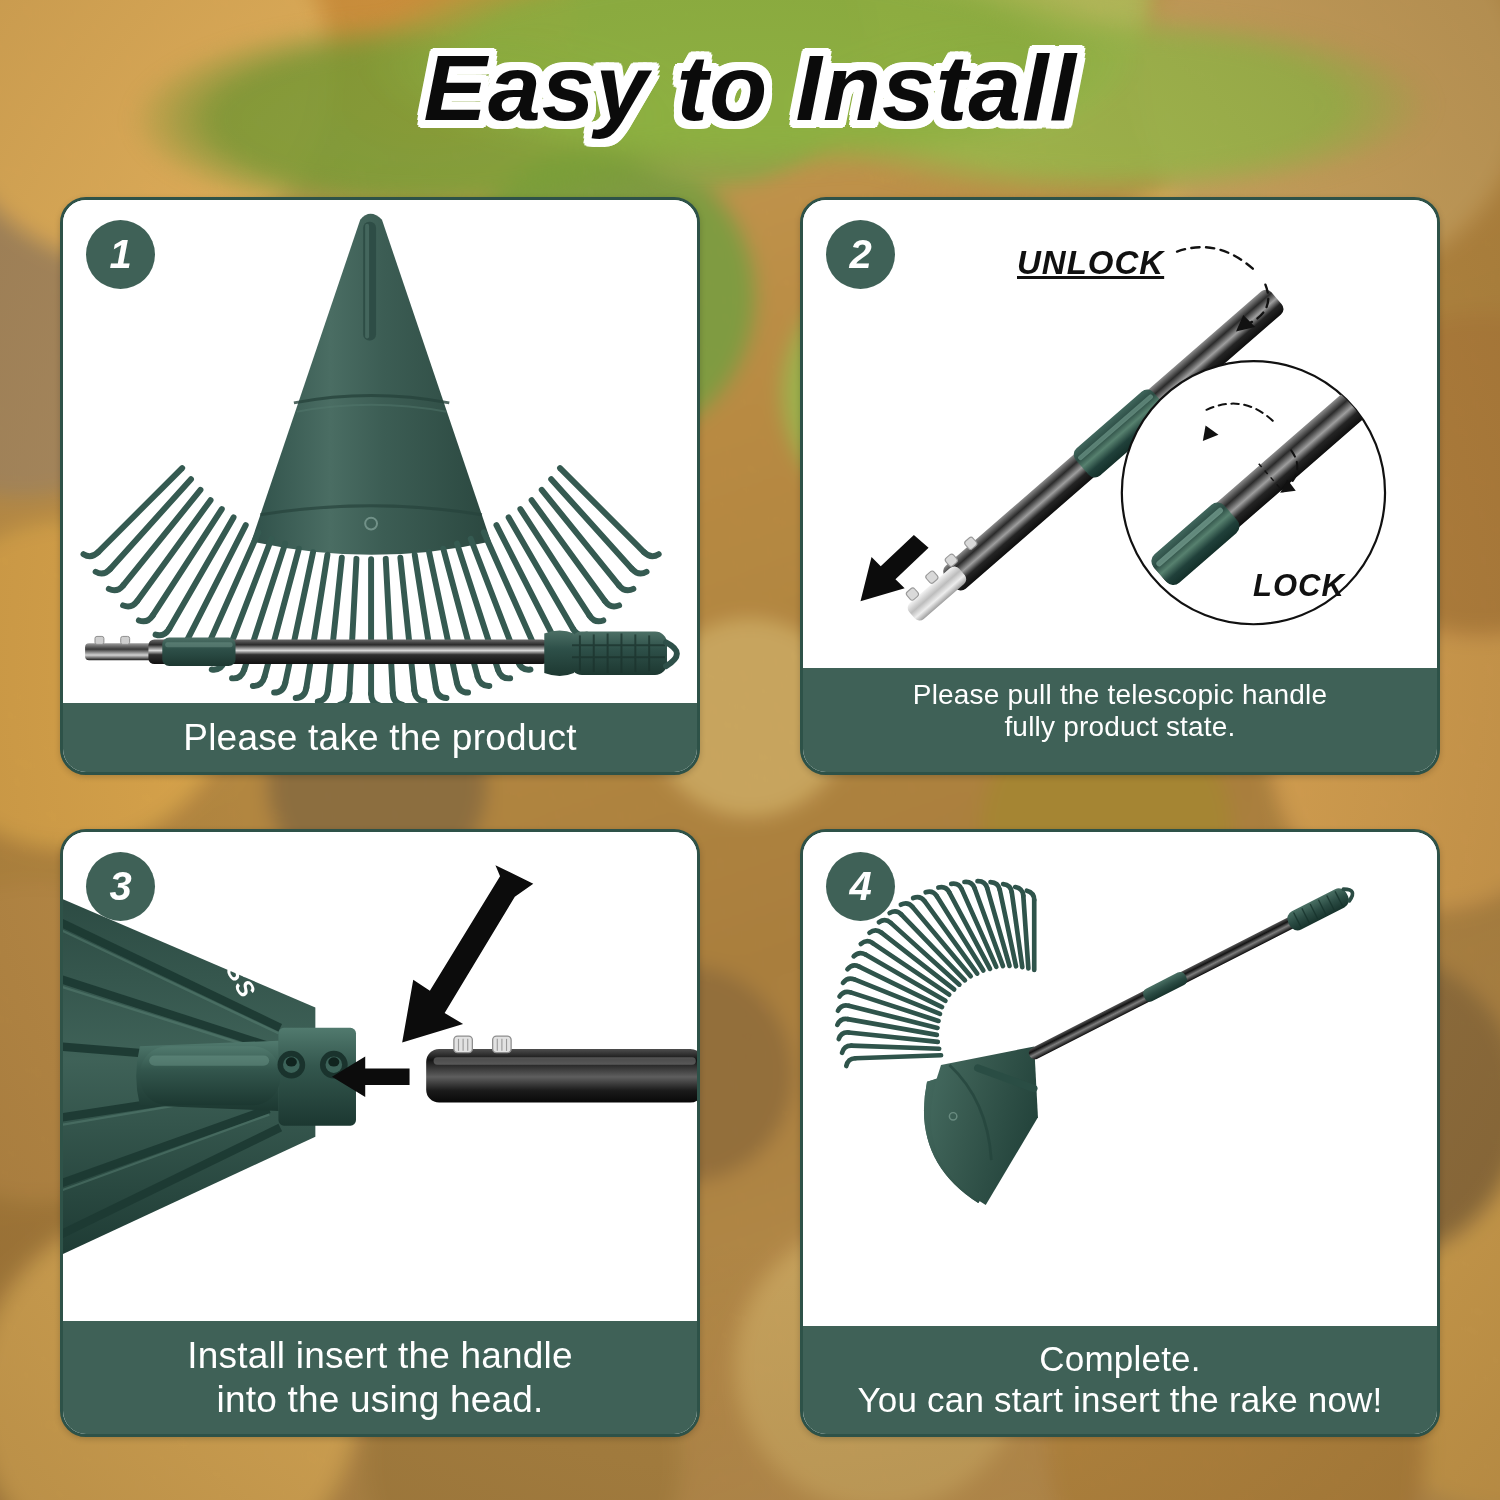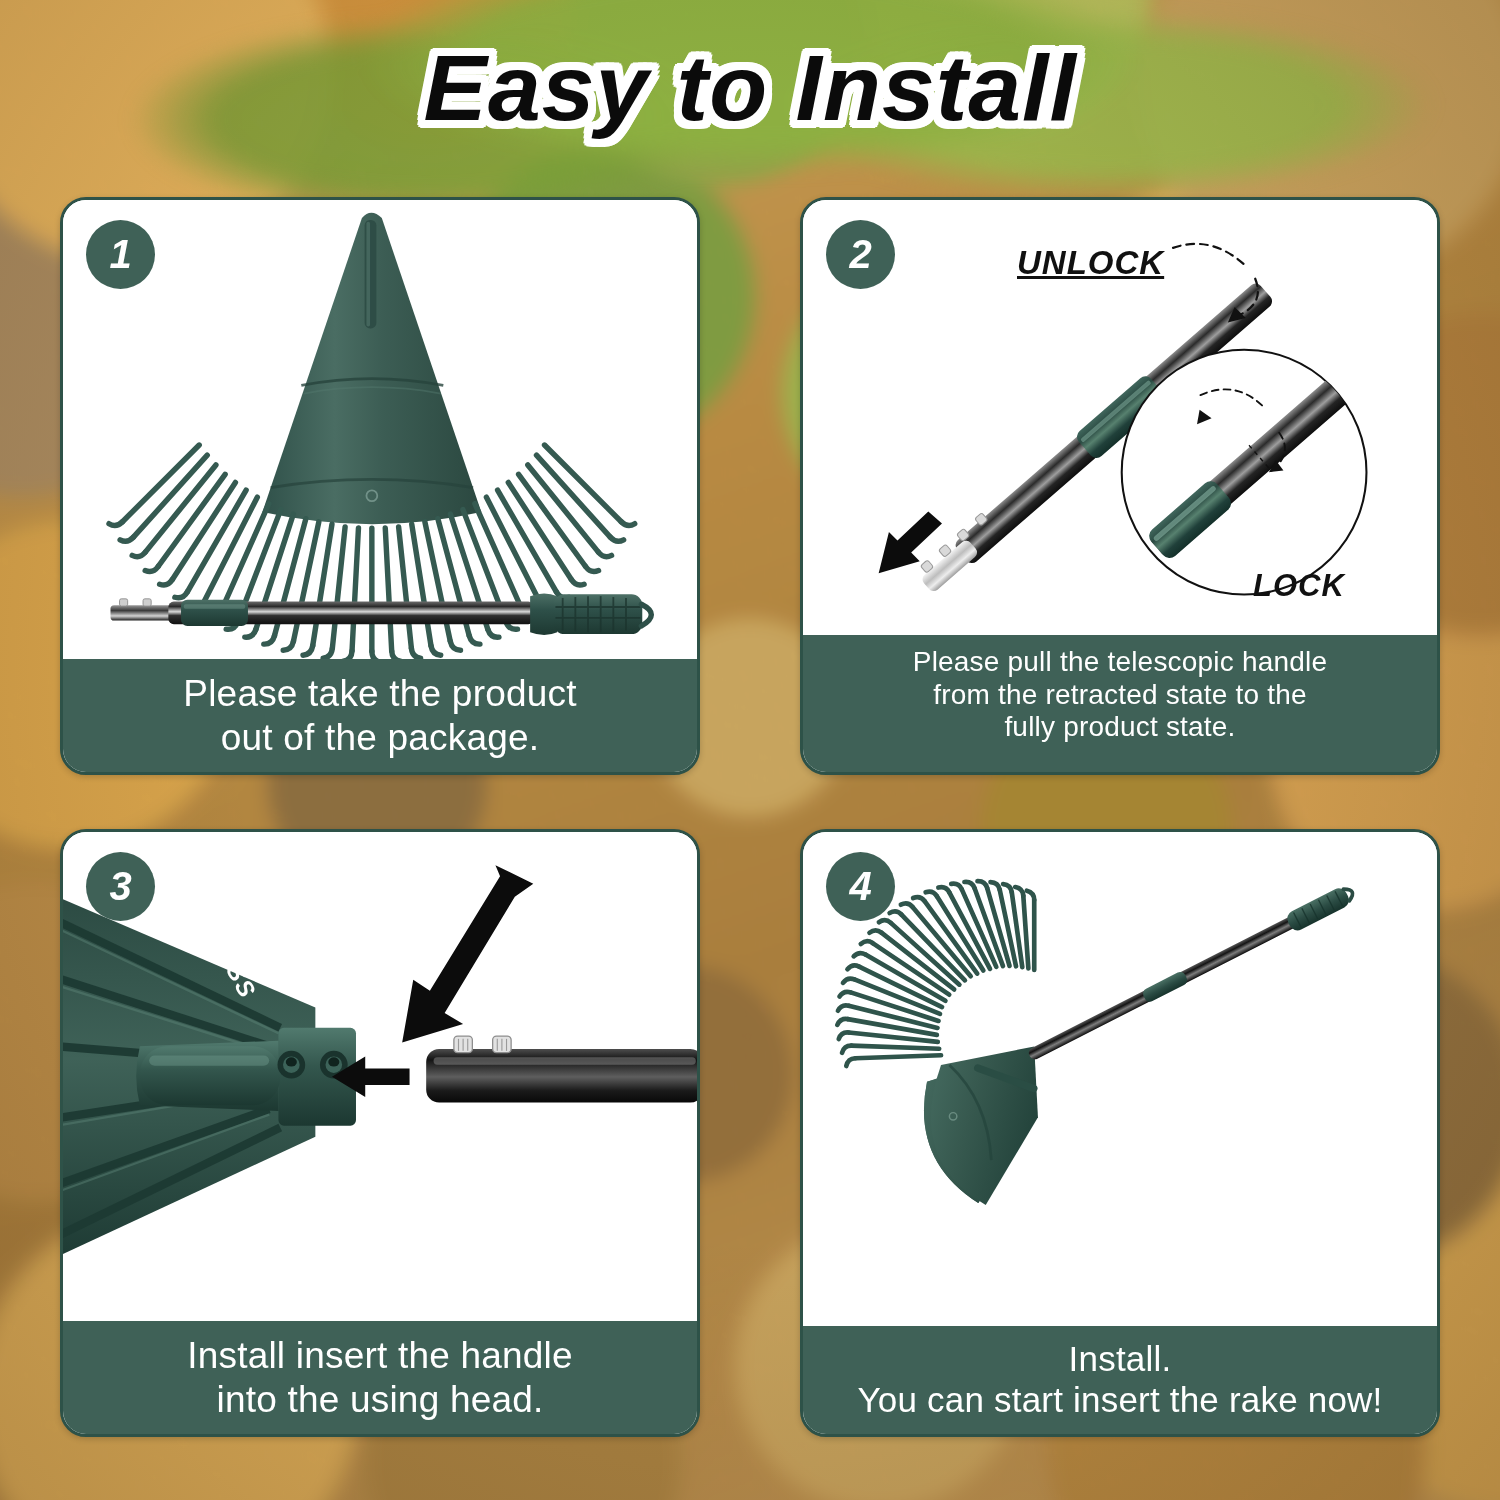--- a/index.html
+++ b/index.html
@@ -335,21 +335,20 @@
               <line x1="514" y1="462" x2="608" y2="462"></line>
             </g>
 
             <path d="M609 447 q22 11 0 24" fill="none" stroke="#2e5049" stroke-width="6" stroke-linecap="round"></path>
           </g>
         </svg>
       </div>
     </div>
     <div class="caption">
       <div>Please take the product</div>
-      <div>out of the package.</div>
     </div>
   </div>
 
   <div class="panel p2">
     <div class="stage">
       <div class="badge">2</div>
       <div class="art">
         <svg viewBox="0 0 640 508" preserveAspectRatio="xMidYMid meet">
           <defs>
             <linearGradient id="g2pole" x1="0" y1="0" x2="0" y2="1">
@@ -419,21 +418,20 @@
               <path d="M494 318 l8 -14 l9 12 z" fill="#111"></path>
             </g>
           </g>
         </svg>
       </div>
       <div class="lbl" id="lbl-unlock">UNLOCK</div>
       <div class="lbl" id="lbl-lock">LOCK</div>
     </div>
     <div class="caption">
       <div>Please pull the telescopic handle</div>
-      <div>from the retracted state to the</div>
       <div>fully product state.</div>
     </div>
   </div>
 
   <div class="panel p3">
     <div class="stage">
       <div class="badge">3</div>
       <div class="art">
         <svg viewBox="0 0 640 530" preserveAspectRatio="xMidYMid meet">
           <defs>
@@ -670,18 +668,18 @@
               <line x1="574" y1="228" x2="574" y2="246"></line>
               <line x1="584" y1="228" x2="584" y2="246"></line>
               <line x1="594" y1="228" x2="594" y2="246"></line>
             </g>
             <path d="M603 230 q14 7 0 14" fill="none" stroke="#2b4c44" stroke-width="4" stroke-linecap="round"></path>
           </g>
         </svg>
       </div>
     </div>
     <div class="caption">
-      <div>Install.</div>
+      <div>Complete.</div>
       <div>You can start insert the rake now!</div>
     </div>
   </div>
 
 </div>
 
 </body></html>

